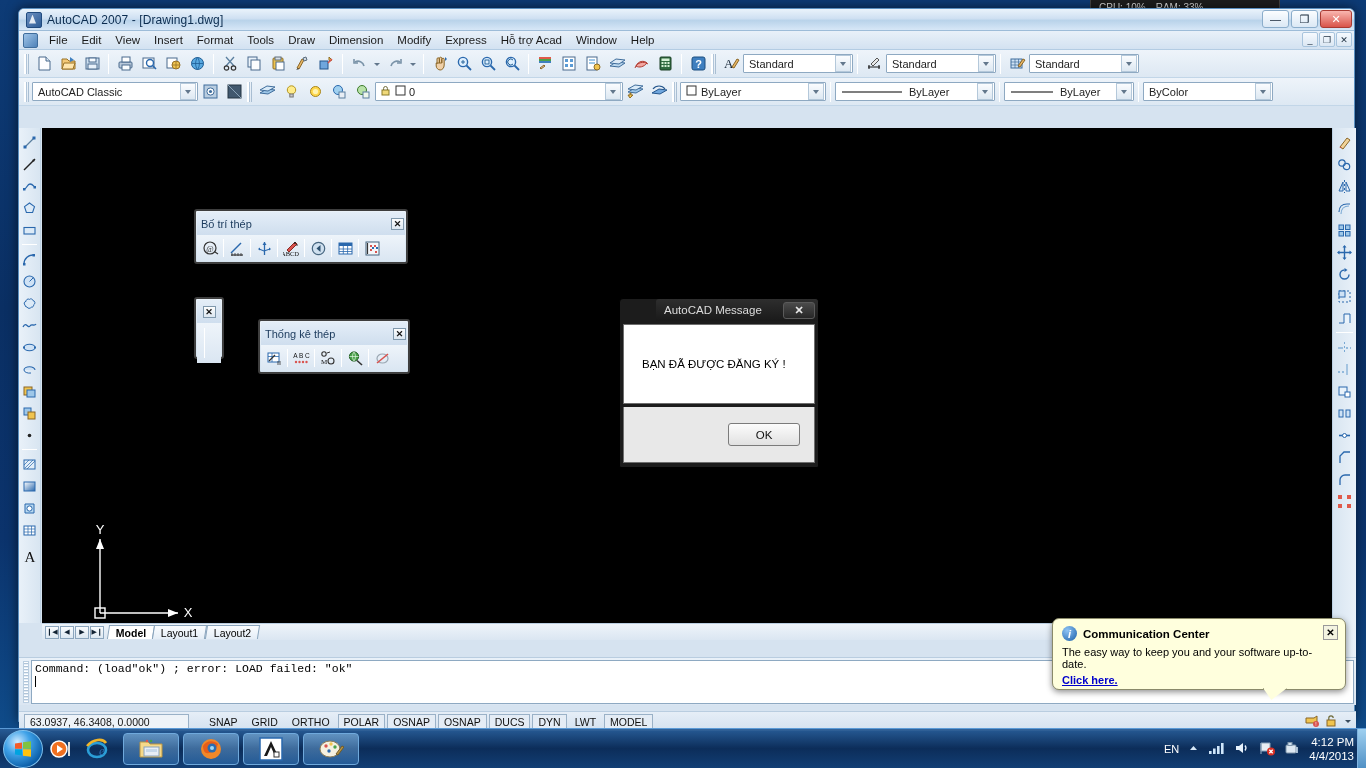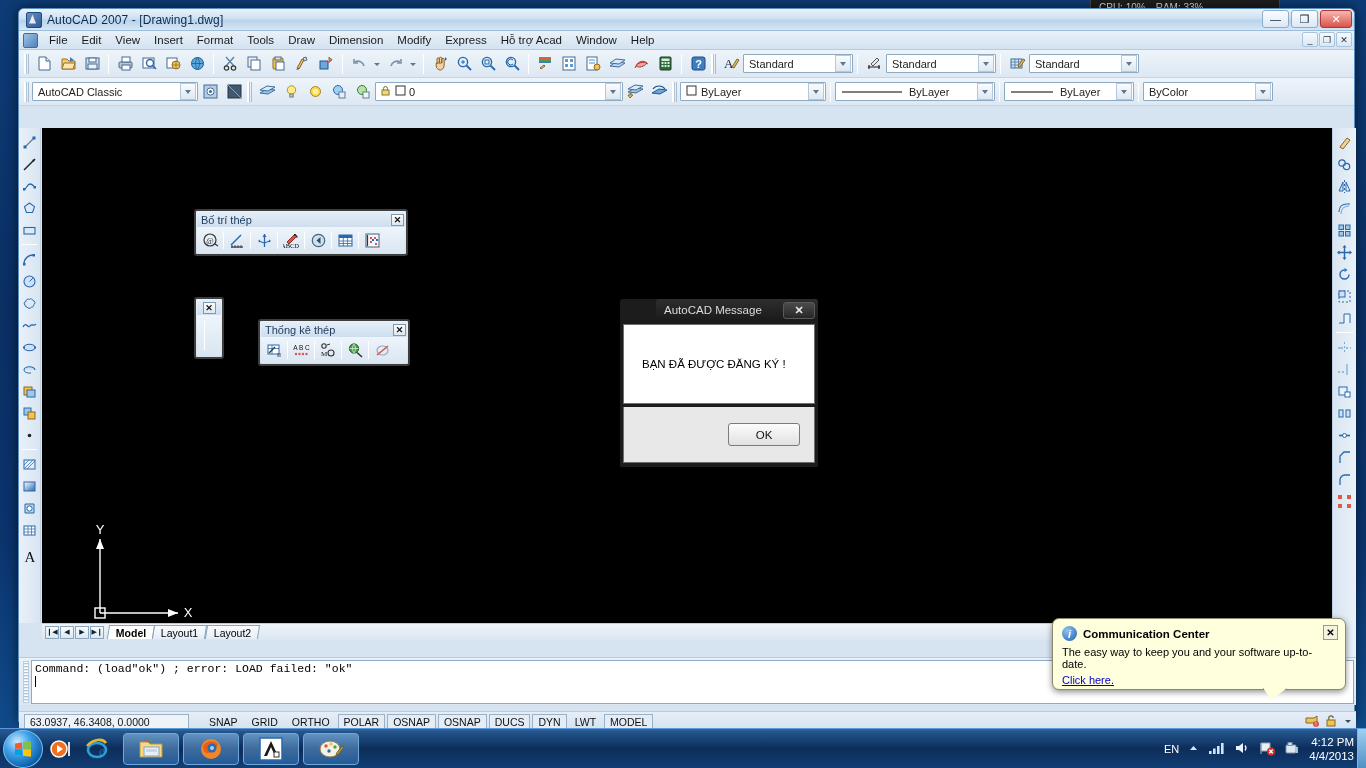--- a/index.html
+++ b/index.html
@@ -143,21 +143,21 @@
   
   .float-tb {
     position:absolute;
     background:linear-gradient(180deg,#eaf2f9,#d5e3f0);
     border:2px solid #3e3e3e;
     border-radius:3px;
     box-shadow:0 2px 5px rgba(0,0,0,.55);
     padding:1px;
   }
   .float-tb .ft-title {
-    height:15px; display:flex;align-items:center;justify-content:space-between;
+    height:23px; display:flex;align-items:center;justify-content:space-between;
     font-size:11px; color:#1b3a5c; padding:0 1px 0 4px;
     background:linear-gradient(180deg,#e4eef8,#cfdeee);
   }
   .float-tb .ft-close{
     width:13px;height:12px;border:1px solid #8099ad;background:linear-gradient(180deg,#fdfefe,#dce7f1);
     font-size:9px;font-weight:bold;color:#111;display:flex;align-items:center;justify-content:center;cursor:pointer;
   }
   .float-tb .ft-body{display:flex;align-items:center;padding:2px 2px;background:linear-gradient(180deg,#eef4fa,#dae6f2);}
   .ft-btn{width:22px;height:22px;display:flex;align-items:center;justify-content:center;border:1px solid transparent;cursor:pointer;}
   .ft-sep{width:1px;height:18px;background:#9fb5c9;border-right:1px solid #fff;margin:0 2px;}
@@ -256,21 +256,21 @@
     content:""; position:absolute; left:210px; bottom:-11px; width:22px;height:12px;
     background:#ffffdd; border-left:1px solid #8a8a6a; border-right:1px solid #8a8a6a;
     clip-path:polygon(0 0,100% 0,35% 100%);
   }
   .cb-head{display:flex;align-items:center;gap:6px;font-size:11.5px;font-weight:bold;color:#000;}
   .cb-i{width:15px;height:15px;border-radius:50%;background:radial-gradient(circle at 35% 30%,#8fc4f5,#1a5fa8);
     color:#fff;font-size:11px;font-weight:bold;display:flex;align-items:center;justify-content:center;font-style:italic;}
   .cb-x{position:absolute;right:7px;top:6px;width:15px;height:15px;border:1px solid #999;background:#f3f3e0;
     font-size:10px;font-weight:bold;display:flex;align-items:center;justify-content:center;cursor:pointer;color:#000;}
   .cb-body{font-size:11px;color:#000;margin-top:5px;}
-  .cb-link{font-size:11px;color:#0000cc;text-decoration:underline;margin-top:4px;display:inline-block;cursor:pointer;}
+  .cb-link{font-size:11px;color:#0000cc;text-decoration:underline;margin-top:4px;display:inline-block;cursor:pointer;font-weight:bold;}
 
   
   #taskbar{
     position:absolute; left:0; top:728px; width:1366px; height:40px;
     background:linear-gradient(180deg,rgba(40,92,150,.95),rgba(12,44,88,.97) 50%,rgba(18,62,116,.97));
     border-top:1px solid #5b9ad6;
     display:flex; align-items:center;
   }
   #start-orb{
     width:40px;height:38px;margin-left:3px;border-radius:50%;

